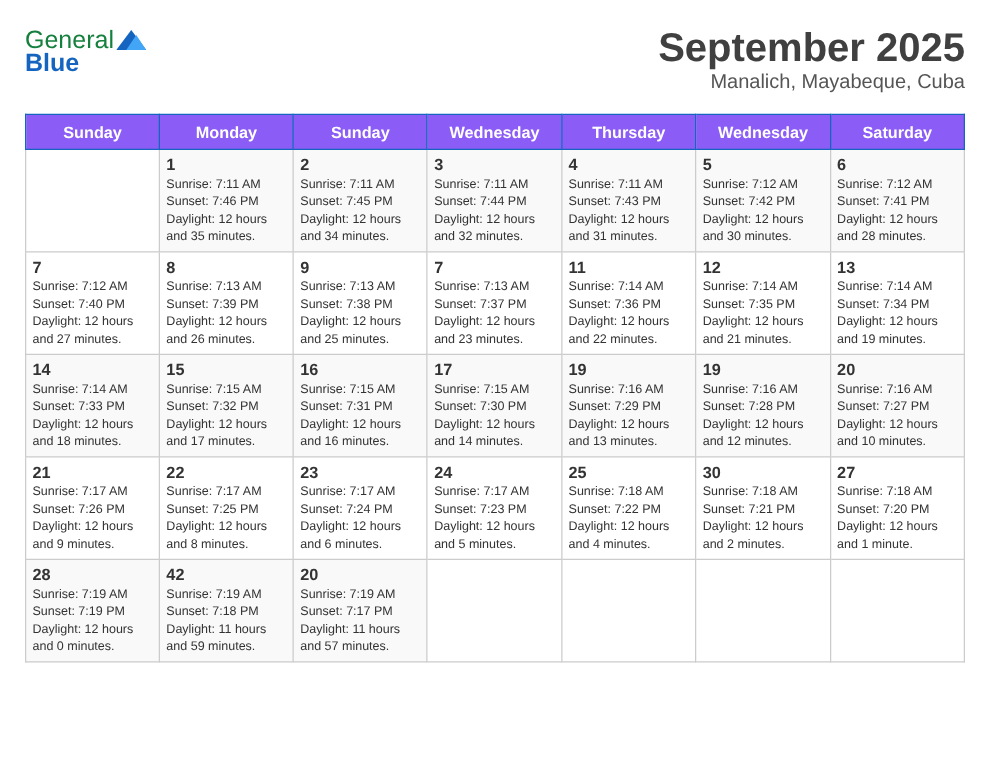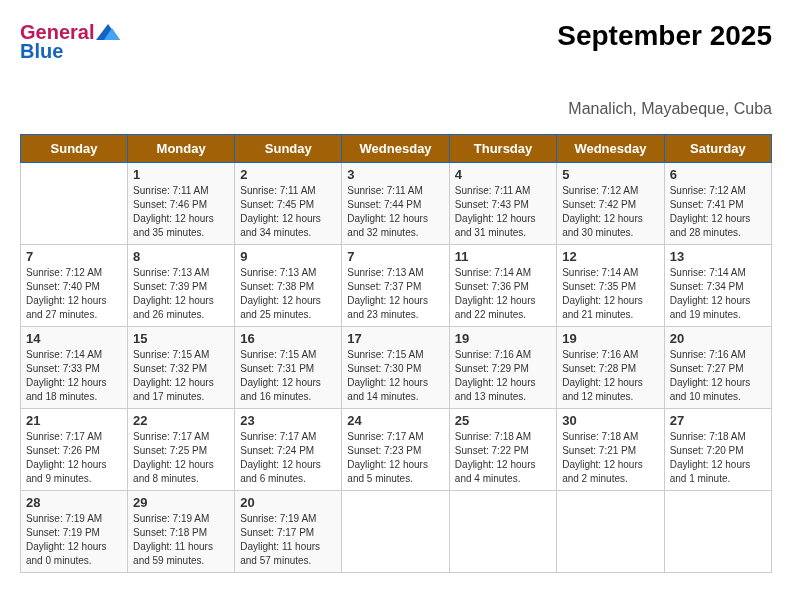--- a/index.html
+++ b/index.html
@@ -20,52 +20,51 @@
       display: flex;
       flex-direction: column;
       align-items: flex-start;
     }
     .logo-text {
       display: flex;
       align-items: center;
     }
     .logo-general {
       font-size: 20px;
-      font-weight: bold;
-      color: #be185d;
+      font-weight: normal;
+      color: #15803d;
     }
     .logo-blue {
       font-size: 20px;
       font-weight: bold;
       color: #1565c0;
     }
     .logo-icon {
       width: 24px;
       height: 24px;
       margin-left: 2px;
     }
     .title-block {
       text-align: right;
     }
     .month-title {
-      font-size: 28px;
+      font-size: 32px;
       font-weight: bold;
-      color: #000000;
+      color: #404040;
     }
     .location {
       font-size: 16px;
       color: #555;
-      margin-top: 48px;
     }
     .calendar {
       width: 100%;
       border-collapse: collapse;
     }
     .calendar thead tr th {
-      background-color: #a16207;
+      background-color: #8b5cf6;
       color: #fff;
       text-align: center;
       padding: 6px 4px;
       font-size: 13px;
       border: 1px solid #1565c0;
     }
     .calendar tbody tr td {
       vertical-align: top;
       border: 1px solid #ccc;
       padding: 4px 5px;
@@ -326,21 +325,21 @@
       </tr>
       <tr>
         <td>
           <span class="day-number">28</span>
           <div class="day-info" style="white-space: pre-line;">Sunrise: 7:19 AM
 Sunset: 7:19 PM
 Daylight: 12 hours
 and 0 minutes.</div>
         </td>
         <td>
-          <span class="day-number">29</span>
+          <span class="day-number">42</span>
           <div class="day-info" style="white-space: pre-line;">Sunrise: 7:19 AM
 Sunset: 7:18 PM
 Daylight: 11 hours
 and 59 minutes.</div>
         </td>
         <td>
           <span class="day-number">20</span>
           <div class="day-info" style="white-space: pre-line;">Sunrise: 7:19 AM
 Sunset: 7:17 PM
 Daylight: 11 hours

